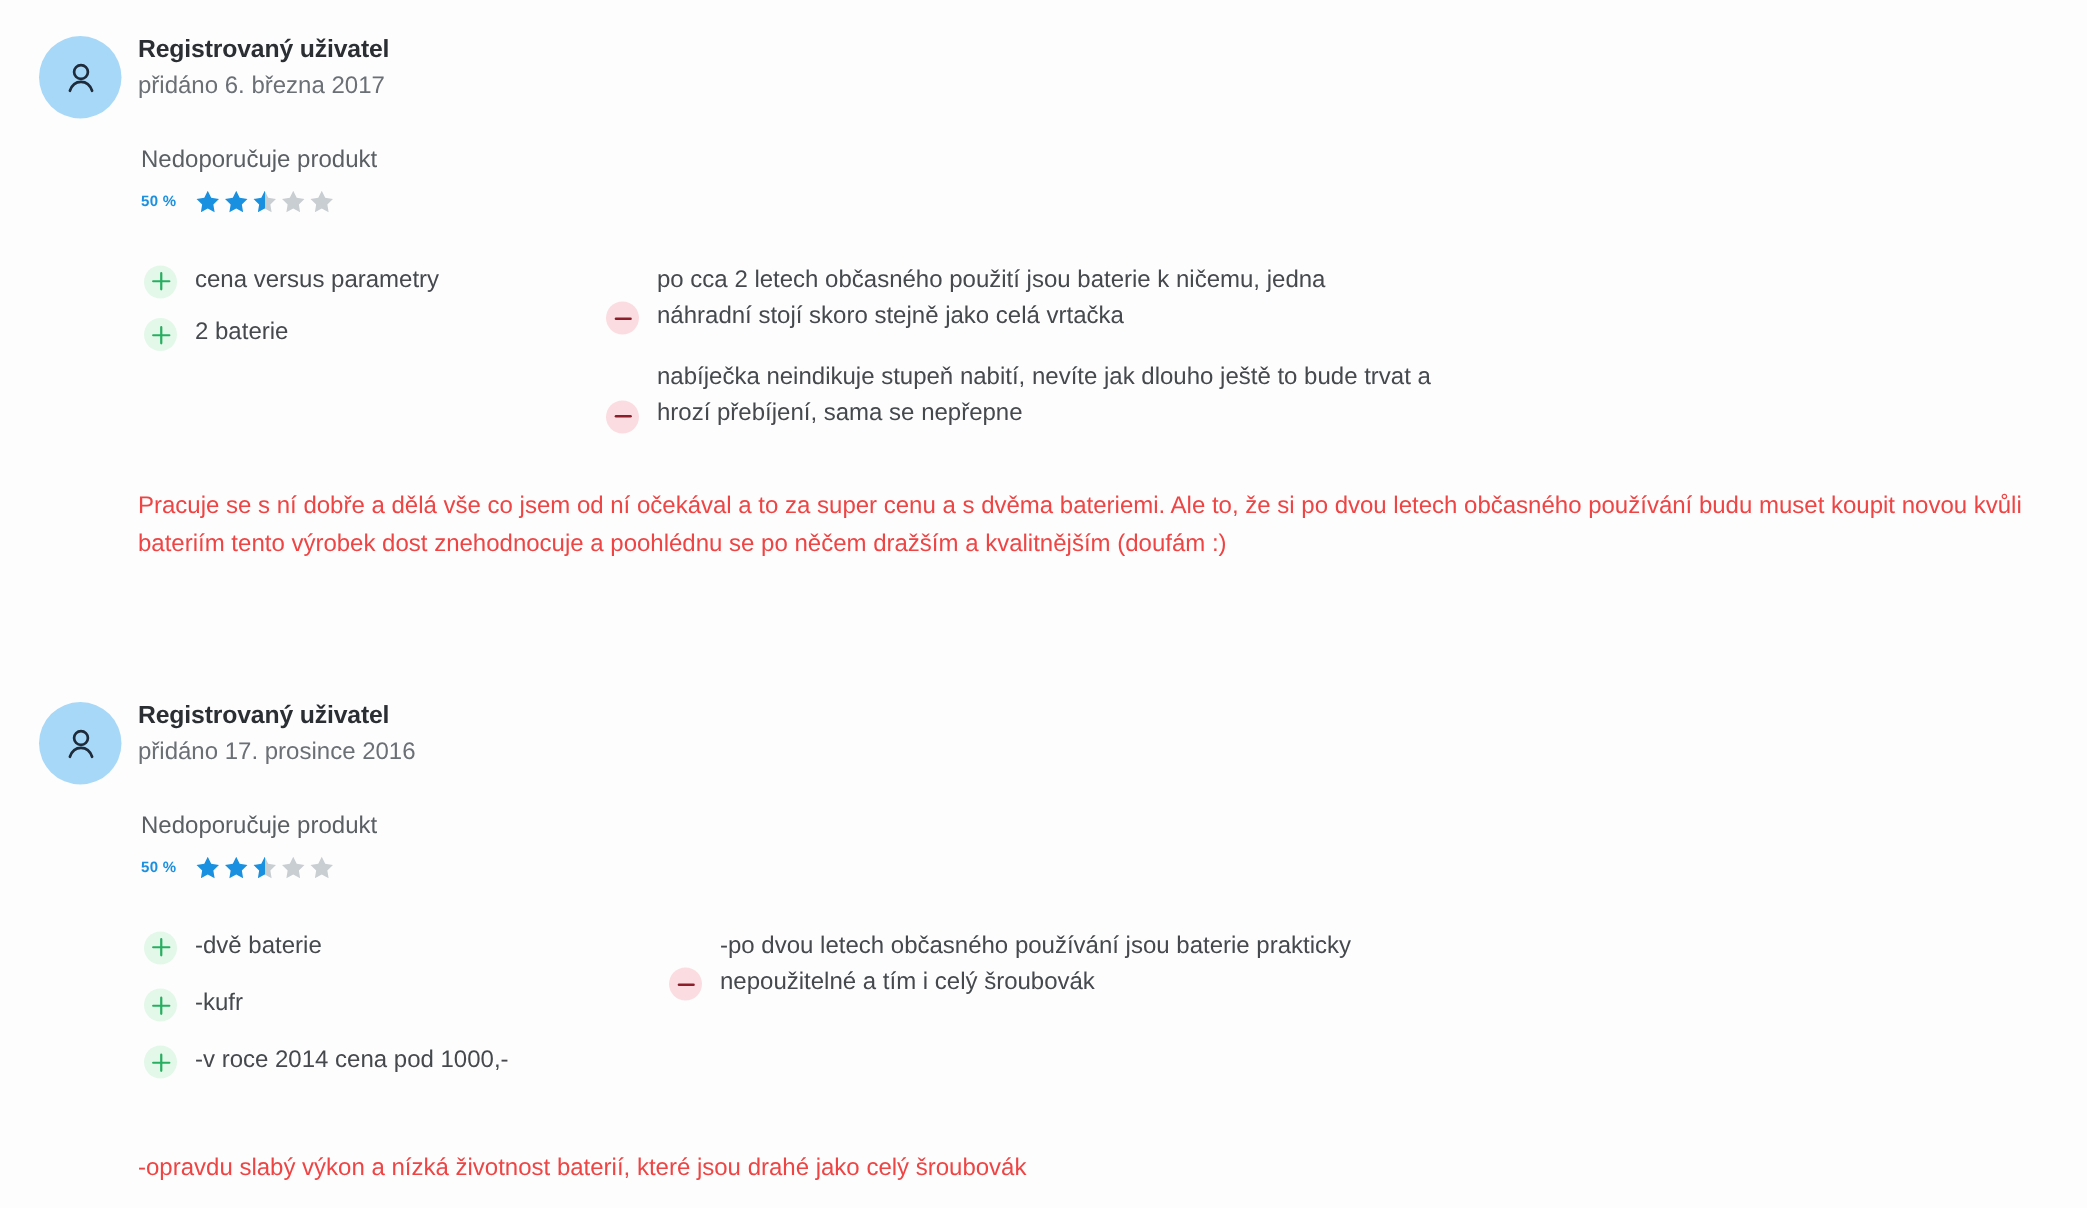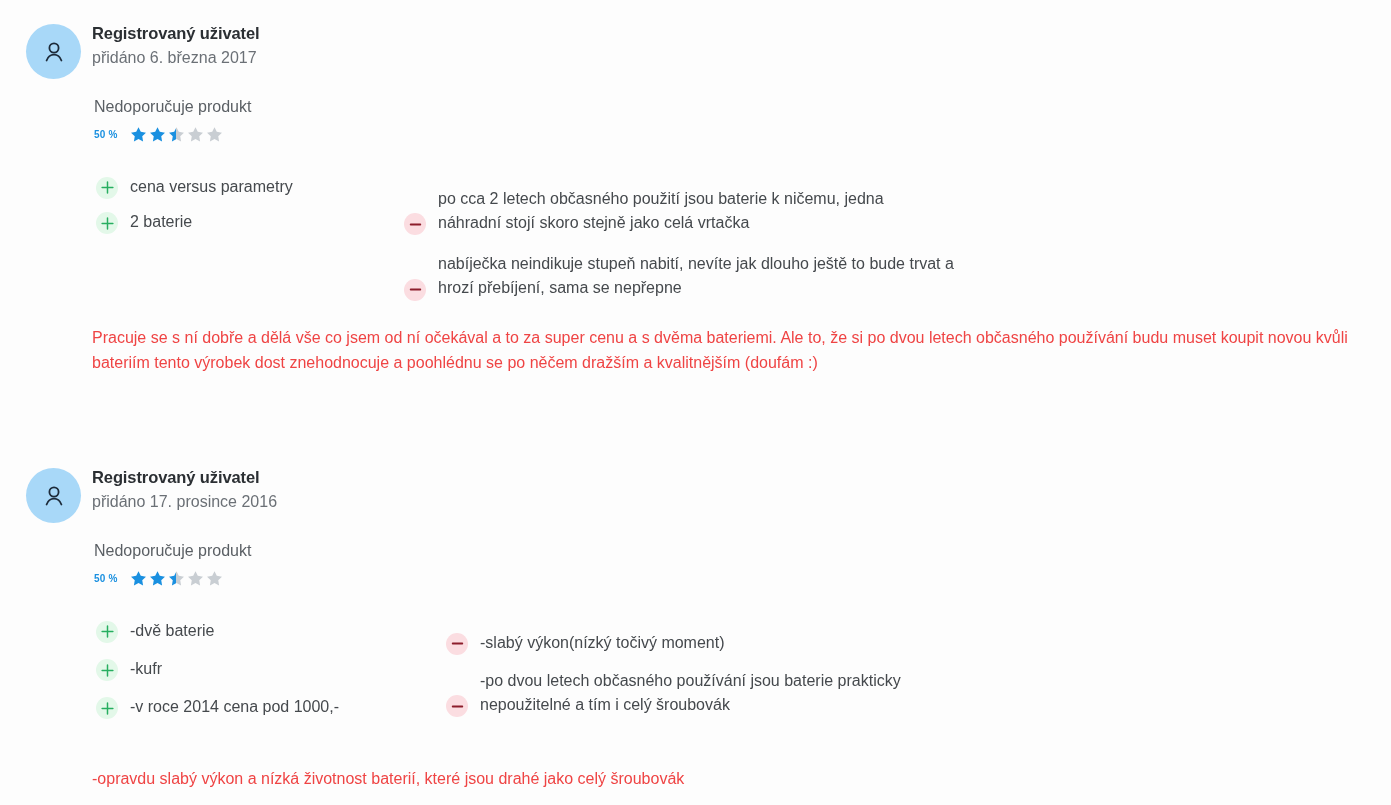--- a/index.html
+++ b/index.html
@@ -91,21 +91,21 @@
     min-height: 10px;
   }
   .col-pros {
     position: absolute;
     left: 4px;
     top: 0;
     width: 300px;
   }
   .col-cons {
     position: absolute;
-    top: 12px;
+    top: 0;
     width: 600px;
   }
   .review--first .col-cons { left: 312px; }
   .review--second .col-cons { left: 354px; }
 
   .pc-item {
     display: flex;
     align-items: flex-end;
     margin-bottom: 11px;
   }
@@ -320,28 +320,20 @@
           <span class="pc-badge pc-badge--plus">
             <svg width="13" height="13" viewBox="0 0 14 14">
                 <path d="M7 1.2v11.6M1.2 7h11.6" stroke="#27ae60" stroke-width="1.6" stroke-linecap="round"></path>
               </svg>
           </span>
           <span class="pc-text">-v roce 2014 cena pod 1000,-</span>
         </div>
       </div>
 
       <div class="col-cons">
-        <div class="pc-item" style="margin-bottom:14px;">
-          <span class="pc-badge pc-badge--minus">
-            <svg width="13" height="13" viewBox="0 0 14 14">
-                <path d="M1.8 7h10.4" stroke="#8c1d2b" stroke-width="1.9" stroke-linecap="round"></path>
-              </svg>
-          </span>
-          <span class="pc-text" style="max-width:540px;">-slabý výkon(nízký točivý moment)</span>
-        </div>
         <div class="pc-item">
           <span class="pc-badge pc-badge--minus">
             <svg width="13" height="13" viewBox="0 0 14 14">
                 <path d="M1.8 7h10.4" stroke="#8c1d2b" stroke-width="1.9" stroke-linecap="round"></path>
               </svg>
           </span>
           <span class="pc-text" style="max-width:505px;">-po dvou letech občasného používání jsou baterie prakticky nepoužitelné a tím i celý šroubovák</span>
         </div>
       </div>
     </div>

